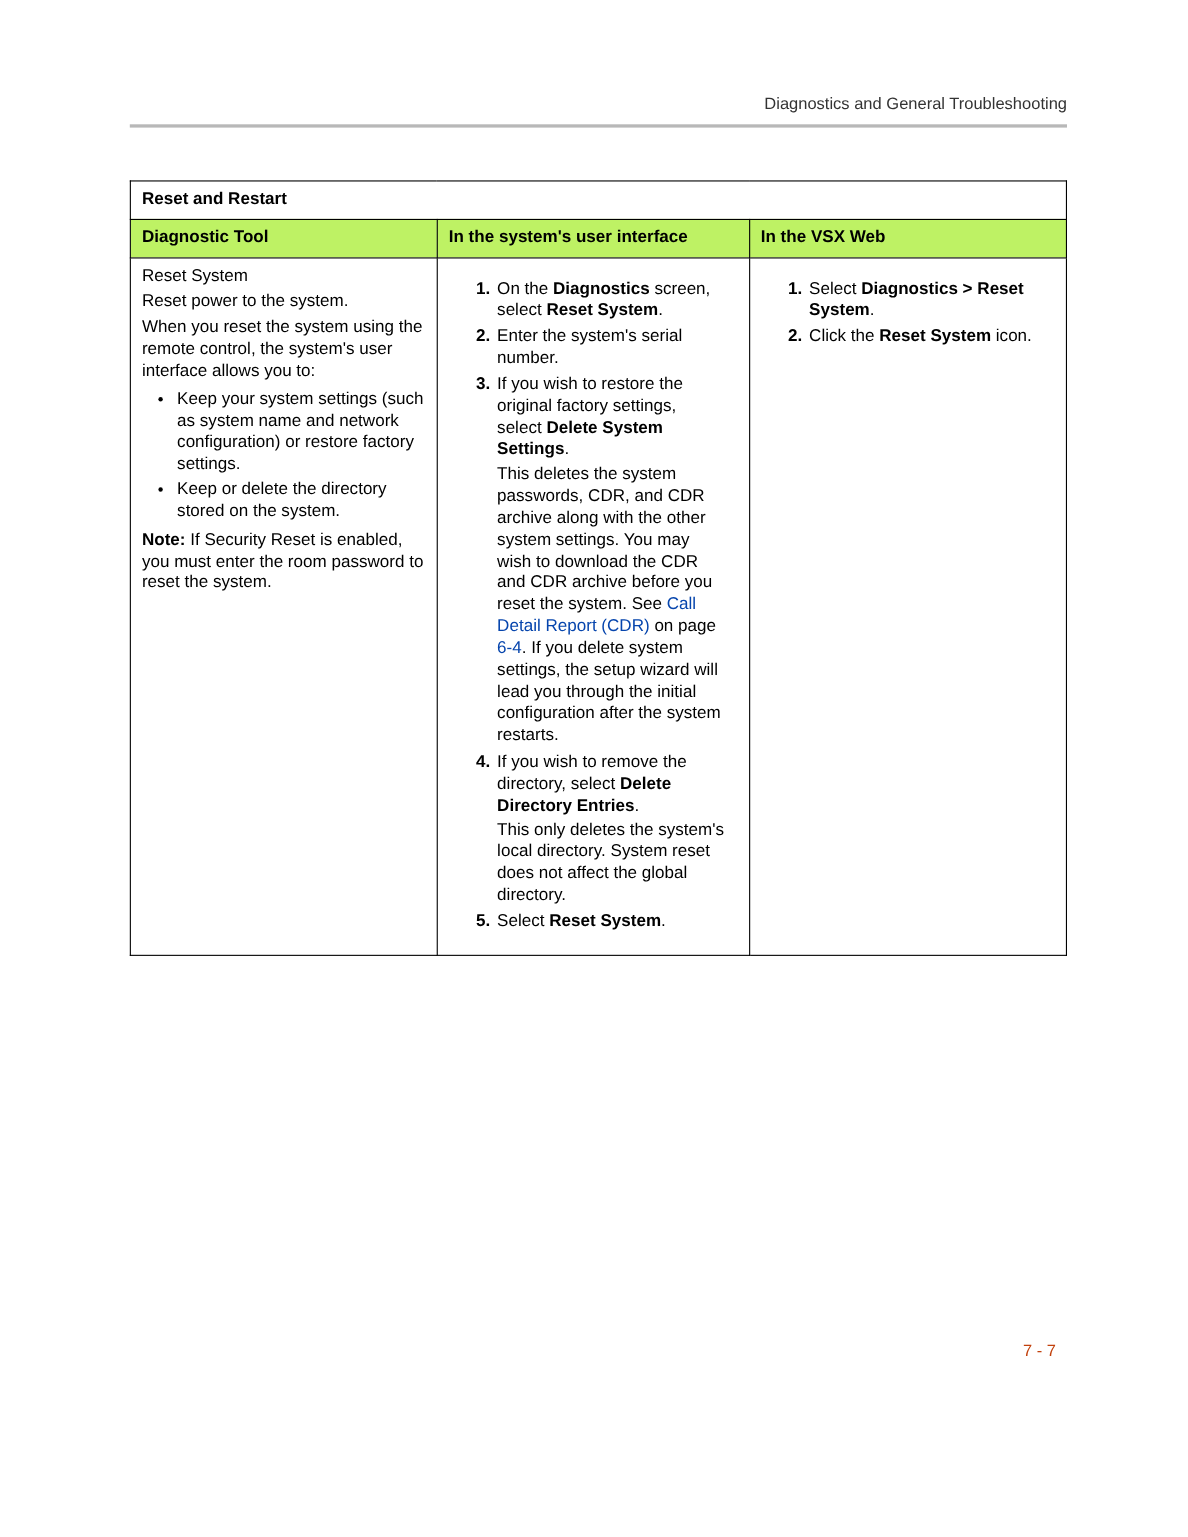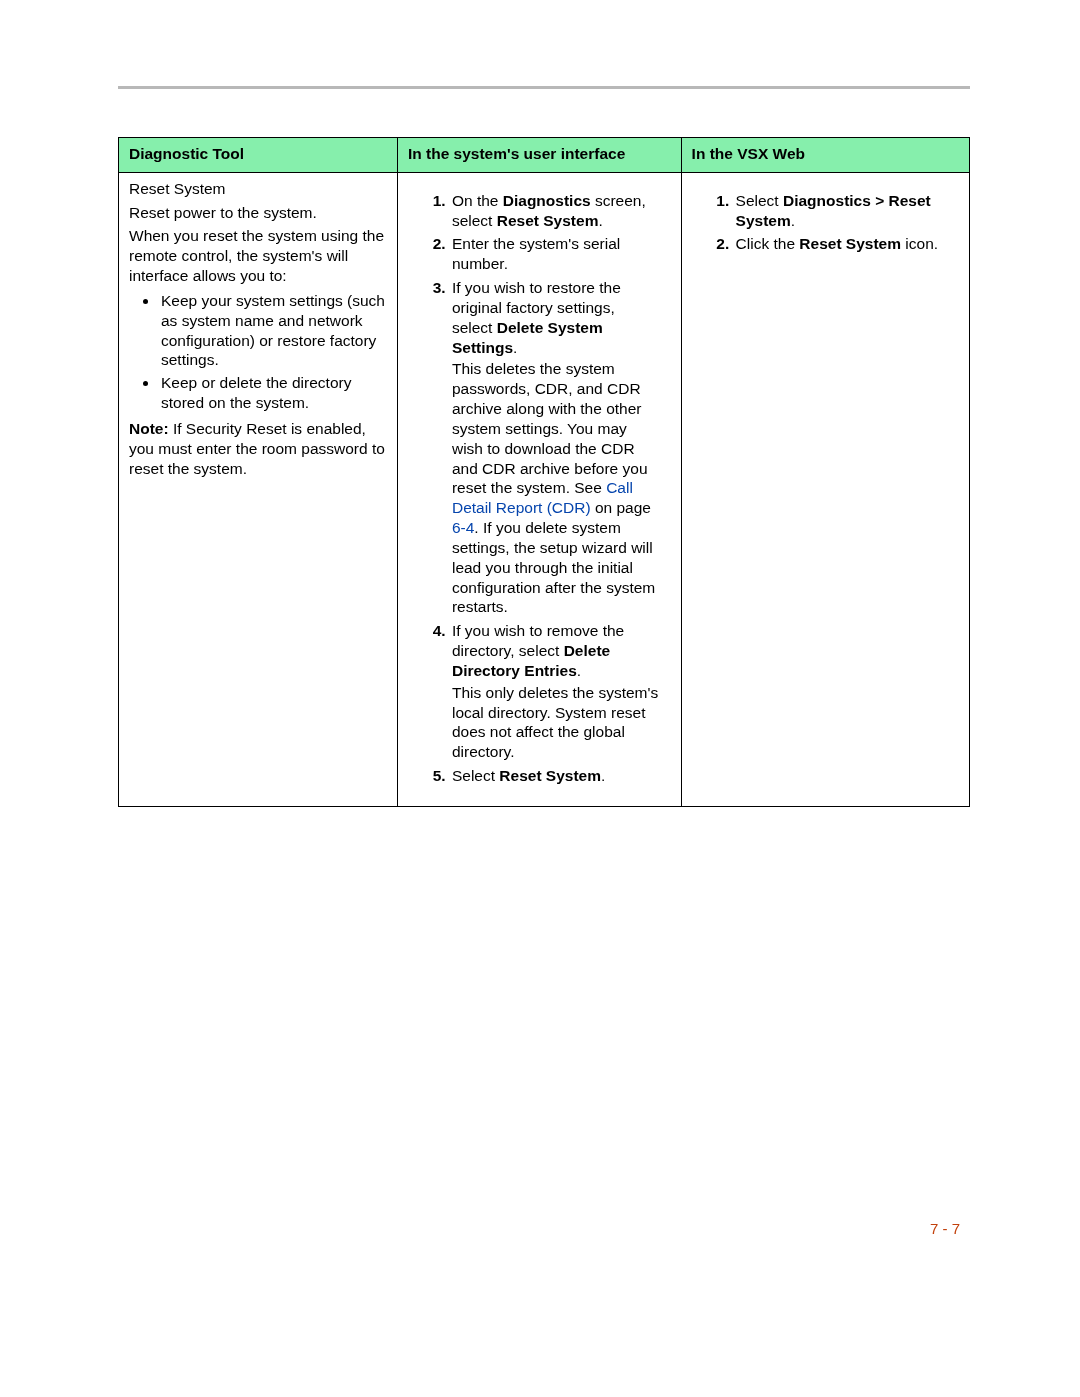--- a/index.html
+++ b/index.html
@@ -42,21 +42,21 @@
     vertical-align: top;
     padding: 6px 10px 8px 10px;
     text-align: left;
   }
   .title-row td {
     font-weight: bold;
     padding-top: 10px;
     padding-bottom: 10px;
   }
   .head-row td {
-    background: #86efac;
+    background: #bef264;
     font-weight: bold;
     padding-top: 6px;
     padding-bottom: 6px;
   }
   
   col.c1 { width: 236px; }
   col.c2 { width: 240px; }
   col.c3 { width: 244px; }
 
   .para { margin: 0 0 4px 0; }
@@ -99,43 +99,47 @@
     font-size: 15px;
     color: #c2410c;
     font-family: Arial, Helvetica, sans-serif;
   }
 </style>
 </head>
 <body>
 
 <div class="page">
 
+  <div class="header-text">Diagnostics and General Troubleshooting</div>
   <hr class="hr">
 
   <table class="main">
     <colgroup>
       <col class="c1">
         <col class="c2">
         <col class="c3">
     </colgroup>
 
     <tbody>
+        <tr class="title-row">
+      <td colspan="3">Reset and Restart</td>
+    </tr>
 
     <tr class="head-row">
       <td>Diagnostic Tool</td>
       <td>In the system's user interface</td>
       <td>In the VSX Web</td>
     </tr>
 
     <tr>
 
       <td>
         <p class="para">Reset System</p>
         <p class="para">Reset power to the system.</p>
-        <p class="para">When you reset the system using the remote control, the system's will interface allows you to:</p>
+        <p class="para">When you reset the system using the remote control, the system's user interface allows you to:</p>
         <ul class="bul">
           <li>Keep your system settings (such as system name and network configuration) or restore factory settings.</li>
           <li>Keep or delete the directory stored on the system.</li>
         </ul>
         <p class="para-tight"><span class="b">Note:</span><span> If Security Reset is enabled, you must enter the room password to reset the system.</span></p>
       </td>
 
       <td>
         <ol class="num">
           <li><span>On the </span><span class="b">Diagnostics</span><span> screen, select </span><span class="b">Reset System</span><span>.</span></li>

